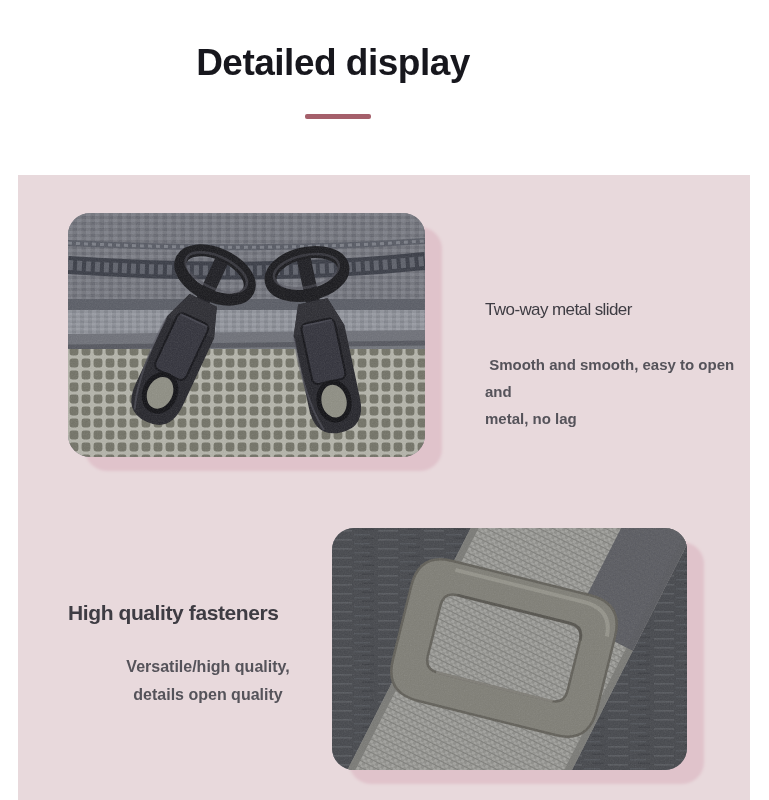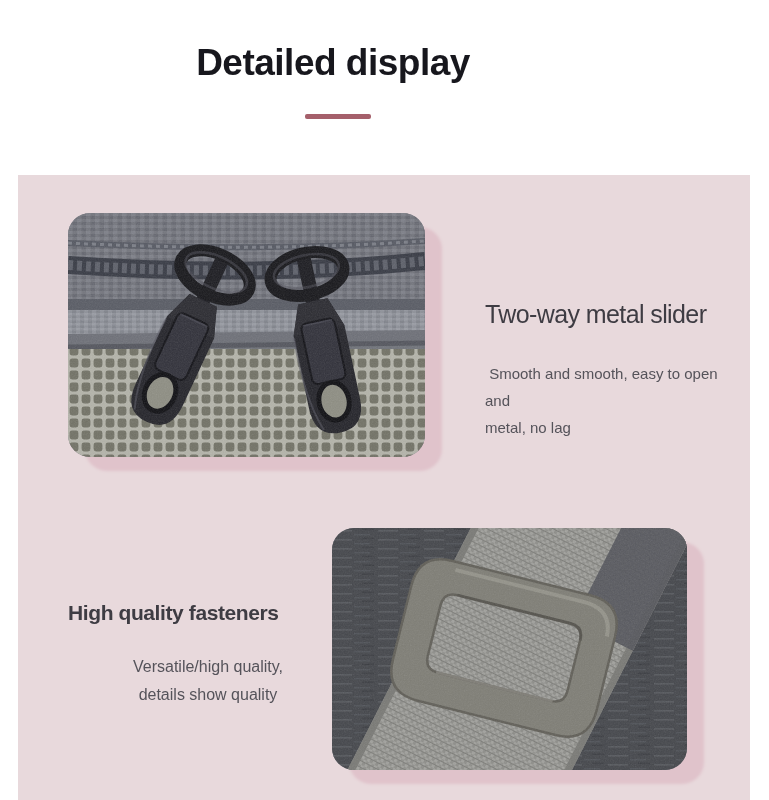--- a/index.html
+++ b/index.html
@@ -37,25 +37,25 @@
   }
   .photo{
     position:absolute;border-radius:22px;overflow:hidden;
     box-shadow:17px 14px 3px 0 var(--shadow-pink);
     background:#70737a;
   }
   .photo svg{display:block;width:100%;height:100%;}
   .photo-zipper{left:50px;top:38px;width:357px;height:244px;}
   .photo-buckle{left:314px;top:353px;width:355px;height:242px;}
   .text-block h2{
-    font-size:25px;font-weight:400;letter-spacing:-0.6px;
+    font-size:17px;font-weight:400;letter-spacing:-0.6px;
     color:var(--head-ink);line-height:1.1;
   }
   .text-block p{
-    color:var(--body-ink);white-space:pre-wrap;
+    color:var(--body-ink);white-space:pre-wrap;font-weight:bold;
   }
   .text-slider{position:absolute;left:467px;top:126px;width:260px;}
   .text-slider h2{margin:0 0 31px 0;}
   .text-slider p{font-size:15px;line-height:27px;}
   .text-fastener{position:absolute;left:50px;top:426px;width:280px;}
   .text-fastener h2{font-size:21px;letter-spacing:-0.4px;margin:0 0 29px 0;font-weight:bold;}
   .text-fastener p{font-size:16px;line-height:28px;text-align:center;}
 </style>
 </head>
 <body>
@@ -128,21 +128,21 @@
 
     <div class="text-block text-slider">
       <h2>Two-way metal slider</h2>
       <p> Smooth and smooth, easy to open and</p>
       <p>metal, no lag</p>
     </div>
 
     <div class="text-block text-fastener">
       <h2>High quality fasteners</h2>
       <p>Versatile/high quality,</p>
-      <p>details show quality</p>
+      <p>details open quality</p>
     </div>
 
     <figure class="photo photo-buckle">
       <svg viewBox="0 0 355 242" aria-hidden="true">
         <defs>
           <pattern id="heather" width="46" height="9" patternUnits="userSpaceOnUse">
             <rect width="46" height="9" fill="#45474c"></rect>
             <rect y="2" width="20" height="1.6" fill="#585a61" opacity="0.85"></rect>
             <rect x="22" y="6" width="16" height="1.4" fill="#53555c" opacity="0.75"></rect>
             <rect x="30" y="0.6" width="12" height="1.2" fill="#3a3c41"></rect>

